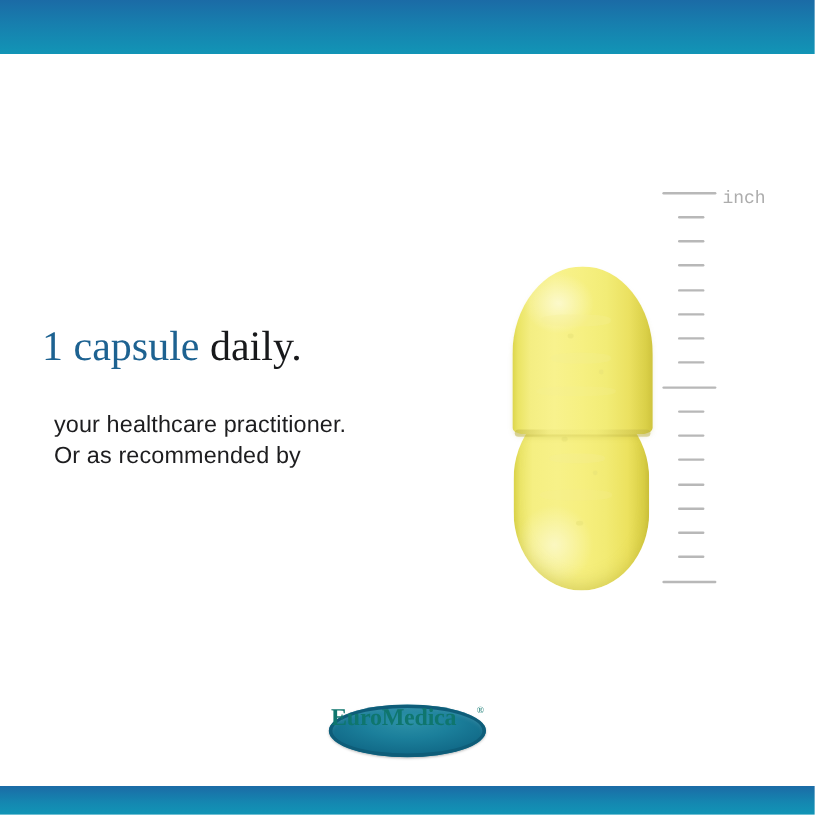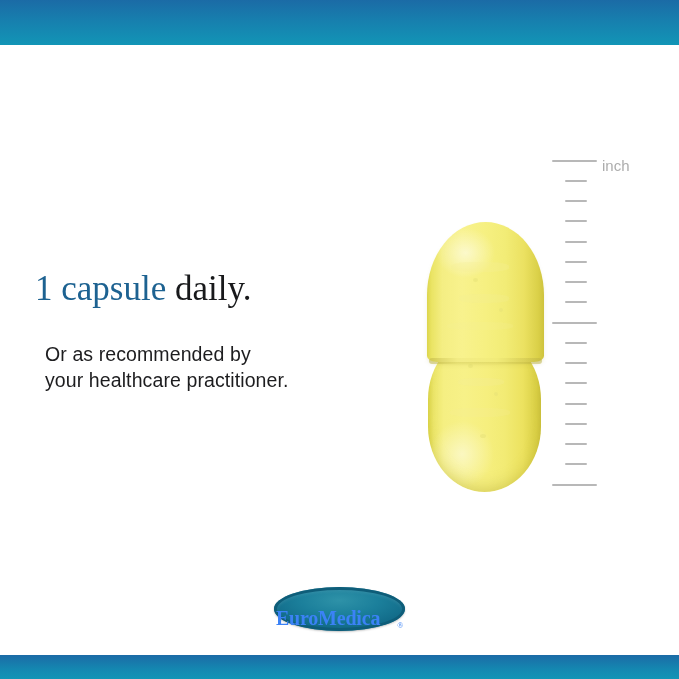--- a/index.html
+++ b/index.html
@@ -152,21 +152,21 @@
     height: 2px;
     background: #b8b8b8;
     border-radius: 1px;
   }
   .tick.major { width: 45px; left: 0px; }
   .tick.minor { width: 22px; left: 13px; }
   .inch-label {
     position: absolute;
     left: 50px;
     top: -2px;
-    font-family: Liberation Sans, sans-serif;
+    font-family: Liberation Mono, monospace;
     font-size: 15px;
     color: #adadad;
     line-height: 1;
   }
 
   
   .logo {
     position: absolute;
     left: 274px;
     top: 587px;
@@ -181,26 +181,26 @@
       radial-gradient(ellipse 80% 90% at 50% 30%, #2e92a8 0%, #1b7f9b 38%, #116a88 72%, #0d5f7d 100%);
     box-shadow:
       inset 0 0 0 3px #0e5d79,
       inset 0 2px 5px rgba(255,255,255,0.22),
       0 1px 2px rgba(0,0,0,0.25);
   }
   .logo-text {
     position: absolute;
     inset: 0;
     display: flex;
-    align-items: flex-end;
+    align-items: flex-start;
     justify-content: center;
     font-family: "Liberation Serif", serif;
     font-size: 20px;
     font-weight: 700;
-    color: #3b82f6;
+    color: #0f766e;
     letter-spacing: -0.2px;
     padding-bottom: 1px;
     box-sizing: border-box;
     gap: 16px;
   }
   .logo-reg {
     font-size: 8px;
     vertical-align: super;
     font-weight: 400;
     margin-left: 1px;
@@ -211,22 +211,22 @@
 
 <div class="page">
 
   <div class="bar bar-top"></div>
 
   <div class="headline">
     <span class="hl-accent">1 capsule</span><span class="hl-rest"> daily.</span>
   </div>
 
   <div class="subcopy">
+    <div>your healthcare practitioner.</div>
     <div>Or as recommended by</div>
-    <div>your healthcare practitioner.</div>
   </div>
 
   <div class="capsule-wrap">
     <div class="capsule-body">
       <div class="capsule-streak" style="left:18px;top:16px;width:52px;height:10px;"></div>
       <div class="capsule-streak" style="left:30px;top:44px;width:46px;height:8px;opacity:.7;"></div>
       <div class="capsule-streak" style="left:22px;top:74px;width:60px;height:9px;opacity:.55;"></div>
       <div class="capsule-speck" style="left:40px;top:30px;width:5px;height:4px;"></div>
       <div class="capsule-speck" style="left:66px;top:58px;width:4px;height:4px;"></div>
       <div class="capsule-speck" style="left:52px;top:100px;width:6px;height:4px;"></div>

